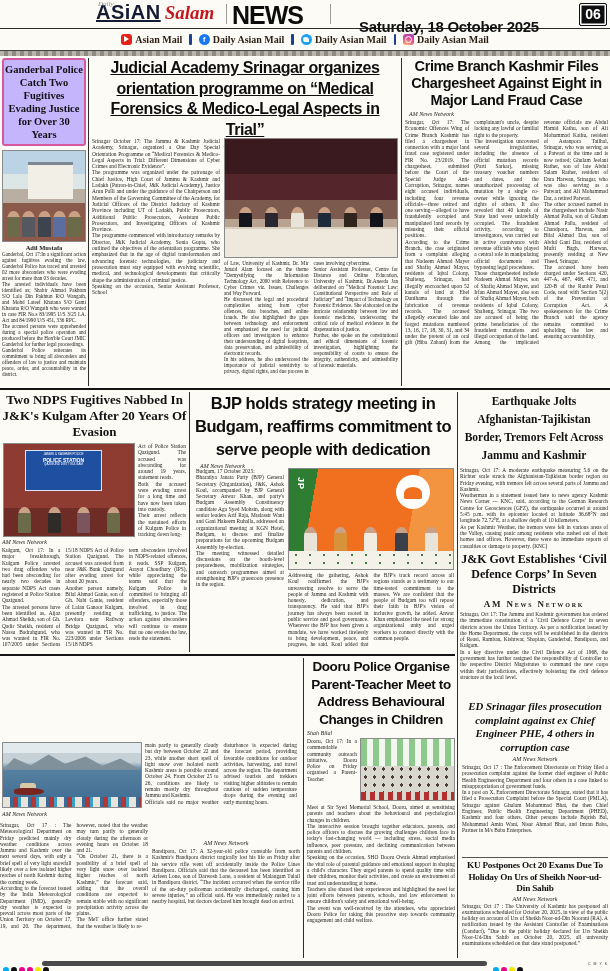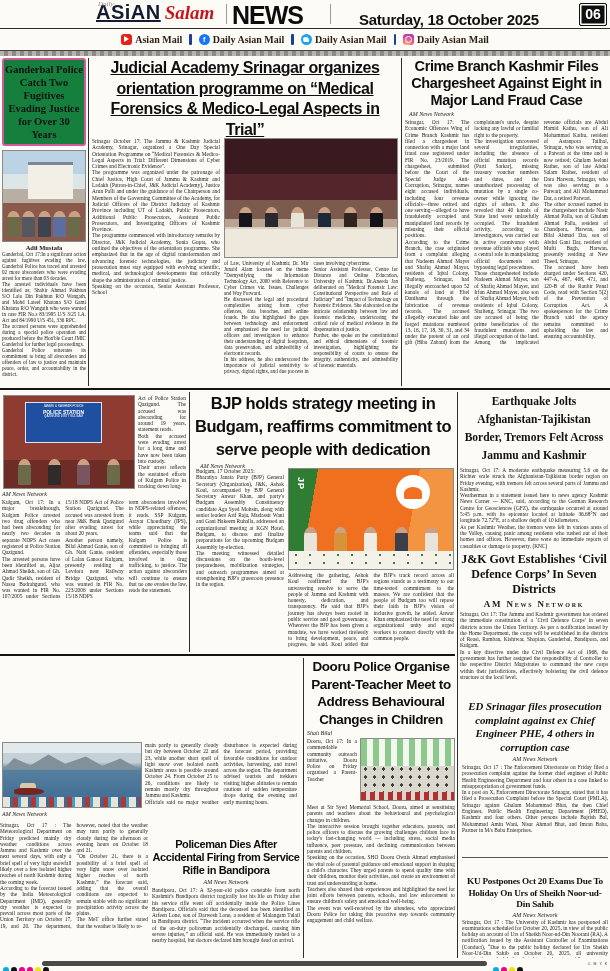--- a/index.html
+++ b/index.html
@@ -7,21 +7,21 @@
         font-family:"Liberation Serif",serif;color:#1b1b1b;}
   
   .masthead{position:absolute;left:0;top:0;width:610px;height:28px;border-bottom:1px solid #2a2a2a;}
   .logo{position:absolute;left:96px;top:1px;line-height:24px;white-space:nowrap;}
   .logo-daily{position:absolute;left:2px;top:-1px;font:italic 7px "Liberation Serif",serif;color:#8a8a8a;}
   .logo-asian{font:700 20px "Liberation Sans",sans-serif;color:#141b33;letter-spacing:.5px;text-decoration:underline;}
   .logo-mail{font:italic 700 19px "Liberation Serif",serif;color:#c4161c;}
   .news-title{position:absolute;left:232px;top:0;font:900 25px "Liberation Sans",sans-serif;color:#0c0c0c;
               letter-spacing:-1px;transform:scaleY(1.05);transform-origin:top left;}
   .hdr-sep{position:absolute;top:4px;width:1px;height:20px;background:#9a9a9a;}
-  .hdr-date{position:absolute;left:340px;top:11px;width:218px;text-align:center;
+  .hdr-date{position:absolute;left:340px;top:18px;width:218px;text-align:center;
             font:700 15px "Liberation Sans",sans-serif;letter-spacing:-0.3px;color:#111;}
   .pageno{position:absolute;right:3px;top:3px;min-width:22px;height:21px;background:#101010;color:#fff;
           font:800 14px "Liberation Sans",sans-serif;text-align:center;line-height:21px;padding:0 2px;
           box-shadow:inset 0 0 0 1.5px #fff;border:1px solid #101010;border-radius:2px;}
   
   .social{position:absolute;left:0;top:30px;width:610px;height:18px;display:flex;align-items:center;
           justify-content:center;gap:7px;}
   .soc-item{display:flex;align-items:center;gap:3px;font:700 10px "Liberation Serif",serif;color:#2b1d12;}
   .soc-sep{width:2.5px;height:11px;background:#1d3f94;border-radius:1px;}
   .ico{width:11px;height:11px;border-radius:50%;display:inline-flex;align-items:center;justify-content:center;
@@ -87,21 +87,21 @@
   
   .ph-dooru{background:linear-gradient(180deg,#eef4ea 0 45%,#d8d8cf 45% 100%);}
   .dooru-tent{position:absolute;left:0;right:0;top:0;height:45%;
               background:repeating-linear-gradient(90deg,#8cc98a 0 6px,#f2f7ef 6px 12px);}
   .dooru-crowd{position:absolute;left:0;right:0;bottom:12%;height:45%;
                background-image:radial-gradient(circle 2.2px,#4a3b35 70%,transparent 71%);background-size:9px 8px;}
   .dooru-chairs{position:absolute;left:0;right:0;bottom:0;height:13%;
                 background:repeating-linear-gradient(90deg,#b23030 0 5px,#d8d8cf 5px 9px);}
   
   #art-ganderbal{left:2px;top:58px;width:84px;height:328px;}
-  .gb-titlebox{border:2px solid #d5579d;border-radius:3px;padding:3px 1px;background:#15803d;}
+  .gb-titlebox{border:2px solid #d5579d;border-radius:3px;padding:3px 1px;background:#c4b5fd;}
   #art-ganderbal h2{font-size:10.5px;line-height:13px;}
   #ph-gb{width:82px;height:90px;margin-top:4px;}
   #ph-gb .people{bottom:4%;}
   #art-judicial{left:92px;top:58px;width:306px;height:328px;}
   #art-judicial h2{font-size:16px;line-height:20.5px;text-decoration:underline;}
   .jud-body{position:absolute;top:80px;left:0;width:128px;bottom:0;}
   .jud-photo{position:absolute;top:80px;left:132px;right:0;height:118px;}
   .jud-photo .people{bottom:20%;}
   .jud-rest{position:absolute;top:202px;left:132px;right:0;bottom:0;}
   #art-crime{left:405px;top:58px;width:203px;height:328px;}
@@ -132,21 +132,21 @@
   #art-policeman{left:152px;top:838px;width:148px;height:120px;}
   #art-policeman h2{font-size:11px;line-height:13px;}
   #art-dooru{left:307px;top:658px;width:148px;height:300px;}
   #art-dooru h2{font-size:13.5px;line-height:17.5px;}
   .dooru-row{position:relative;height:64px;margin-top:2px;}
   .dooru-intro{position:absolute;left:0;top:0;width:50px;height:64px;}
   #ph-dooru{position:absolute;left:53px;right:0;top:0;height:61px;}
   .dooru-body{margin-top:2px;height:136px;}
   #art-ed{left:462px;top:700px;width:146px;height:152px;}
   #art-ed h2{font-size:10.8px;line-height:13.5px;font-style:italic;}
-  #art-ku{left:462px;top:857px;width:146px;height:101px;border-top:1px solid #555;padding-top:18px;box-sizing:border-box;}
+  #art-ku{left:462px;top:857px;width:146px;height:101px;border-top:1px solid #555;padding-top:2px;box-sizing:border-box;}
   #art-ku h2{font-size:9.2px;line-height:11.5px;letter-spacing:-0.2px;}
   
   .marks{position:absolute;left:0;top:959px;width:610px;height:10px;}
   .dot{display:inline-block;width:6px;height:6px;border-radius:50%;vertical-align:middle;margin:0 1px;}
   .marks-bar{position:absolute;left:42px;top:2px;width:445px;height:5px;background:#4a4a4a;border-radius:3px;}
   .marks-left{position:absolute;left:2px;top:1px;}
   .marks-right{position:absolute;left:492px;top:1px;}
   .cmyk{font:400 3.5px "Liberation Sans",sans-serif;color:#333;letter-spacing:1px;position:absolute;right:2px;top:3px;}
 </style>
 </head>
@@ -249,20 +249,21 @@
     <div class="crime-body body cols3">Srinagar, Oct 17: The Economic Offences Wing of Crime Branch Kashmir has filed a chargesheet in connection with a major land fraud case registered under FIR No. 23/2019. The chargesheet, submitted before the Court of the Special Judge Anti-Corruption, Srinagar, names eight accused individuals, including four revenue officials—three retired and one serving—alleged to have fraudulently occupied and manipulated land records by misusing their official positions.
 According to the Crime Branch, the case originated from a complaint alleging that Nadeem Ahmad Mayer and Shafiq Ahmad Mayor, residents of Iqbal Colony, Shalteng, Srinagar, had illegally encroached upon 52 kanals of land at Ebel Danihama through the fabrication of revenue records. The accused allegedly executed fake and forged mutations numbered 13, 16, 17, 18, 30, 31, and 34 under the pretext of an oral gift (Hiba Zabani) from the complainant's uncle, despite lacking any lawful or familial right to the property.
 The investigation uncovered several irregularities, including the absence of official mutation records (Parti Sarkar), missing treasury voucher numbers and dates, and the unauthorized processing of mutation by a single co-owner while ignoring the rights of others. It also revealed that 40 kanals of State land were unlawfully occupied. The fraudulent activity, according to investigators, was carried out in active connivance with revenue officials who played a central role in manipulating official documents and bypassing legal procedures.
 Those chargesheeted include Nadeem Ahmad Mayer, son of Shafiq Ahmad Mayer, and Irfan Ahmad Mayer, also son of Shafiq Ahmad Mayer, both residents of Iqbal Colony, Shalteng, Srinagar. The two are accused of being the prime beneficiaries of the fraudulent mutations and illegal occupation of the land.
 Among the implicated revenue officials are Abdul Hamid Kathu, son of Ali Mohammad Kathu, resident of Astanpora Tailhal, Srinagar, who was serving as a Patwari at the time and is now retired; Ghulam Jeelani Rather, son of late Abdul Salam Rather, resident of Dara Harwan, Srinagar, who was also serving as a Patwari; and Ali Mohammad Dar, a retired Patwari.
 The other accused named in the chargesheet include Nasir Ahmad Palla, son of Ghulam Ahmad Palla, resident of Chandpora, Harwan, and Bilal Ahmad Dar, son of Abdul Gani Dar, resident of Mufti Bagh, Harwan, presently residing at New Theed, Srinagar.
 The accused have been charged under Sections 420, 447-A, 467, 468, 471, and 120-B of the Ranbir Penal Code, read with Section 5(2) of the Prevention of Corruption Act. A spokesperson for the Crime Branch said the agency remains committed to upholding the law and ensuring accountability.</div>
   </div>
 
   <div class="art" id="art-ndps">
+    <h2 class="head-serif">Two NDPS Fugitives Nabbed In J&amp;K's Kulgam After 20 Years Of Evasion</h2>
     <div class="ndps-row">
       <div class="photo ph-ndps" id="ph-ndps">
         <div class="ndps-banner">
           <span class="t1">JAMMU &amp; KASHMIR POLICE</span>
           <span class="t2">POLICE STATION</span>
           <span class="t3">QAZIGUND  DISTT KULGAM</span>
         </div>
         <div class="people">
           <i class="person" style="--suit:#6b6b4a"></i>
           <i class="person" style="--suit:#2f2b28"></i>
@@ -325,21 +326,20 @@
     <div class="byline left met-byline">AM News Network</div>
     <div class="met-right body cols2">main partly to generally cloudy but dry between October 22 and 23, while another short spell of light snow over isolated north Kashmir areas is possible around October 24. From October 25 to 26, conditions are likely to remain mostly dry throughout Jammu and Kashmir.
 Officials said no major weather disturbance is expected during the forecast period, providing favorable conditions for outdoor activities, harvesting, and travel across the region. The department advised tourists and trekkers visiting higher altitudes to remain cautious of sudden temperature drops during the evening and early morning hours.</div>
     <div class="met-bottom body cols2">Srinagar, Oct 17 : The Meteorological Department on Friday predicted mainly dry weather conditions across Jammu and Kashmir over the next several days, with only a brief spell of very light snowfall likely over a few isolated higher reaches of north Kashmir during the coming week.
 According to the forecast issued by the India Meteorological Department (IMD), generally dry weather is expected to prevail across most parts of the Union Territory on October 17, 19, and 20. The department, however, noted that the weather may turn partly to generally cloudy during the afternoon or evening hours on October 18 and 21.
 “On October 21, there is a possibility of a brief spell of very light snow over isolated higher reaches of north Kashmir,” the forecast said, adding that the overall conditions are expected to remain stable with no significant precipitation activity across the plains.
 The MeT office further stated that the weather is likely to re-</div>
   </div>
 
   <div class="art" id="art-policeman">
-    <h2 class="head-sans">Policeman Dies After Accidental Firing from Service Rifle in Bandipora</h2>
     <div class="byline">AM News Network</div>
     <div class="body" style="height:66px">Bandipora, Oct 17: A 32-year-old police constable from north Kashmir's Bandipora district tragically lost his life on Friday after his service rifle went off accidentally inside the Police Lines Bandipora. Officials said that the deceased has been identified as Arfeen Lone, son of Darwesh Lone, a resident of Malangam Tulail in Bandipora district. “The incident occurred when the service rifle of the on-duty policeman accidentally discharged, causing him severe injuries,” an official said. He was immediately rushed to a nearby hospital, but doctors declared him brought dead on arrival.</div>
   </div>
 
   <div class="art" id="art-dooru">
     <h2 class="head-sans">Dooru Police Organise Parent-Teacher Meet to Address Behavioural Changes in Children</h2>
     <div class="byline left">Shah Bilal</div>
     <div class="dooru-row">
       <div class="dooru-intro body">Dooru, Oct 17: In a commendable community outreach initiative, Dooru Police on Friday organised a Parent-Teacher</div>
       <div class="photo ph-dooru" id="ph-dooru">

